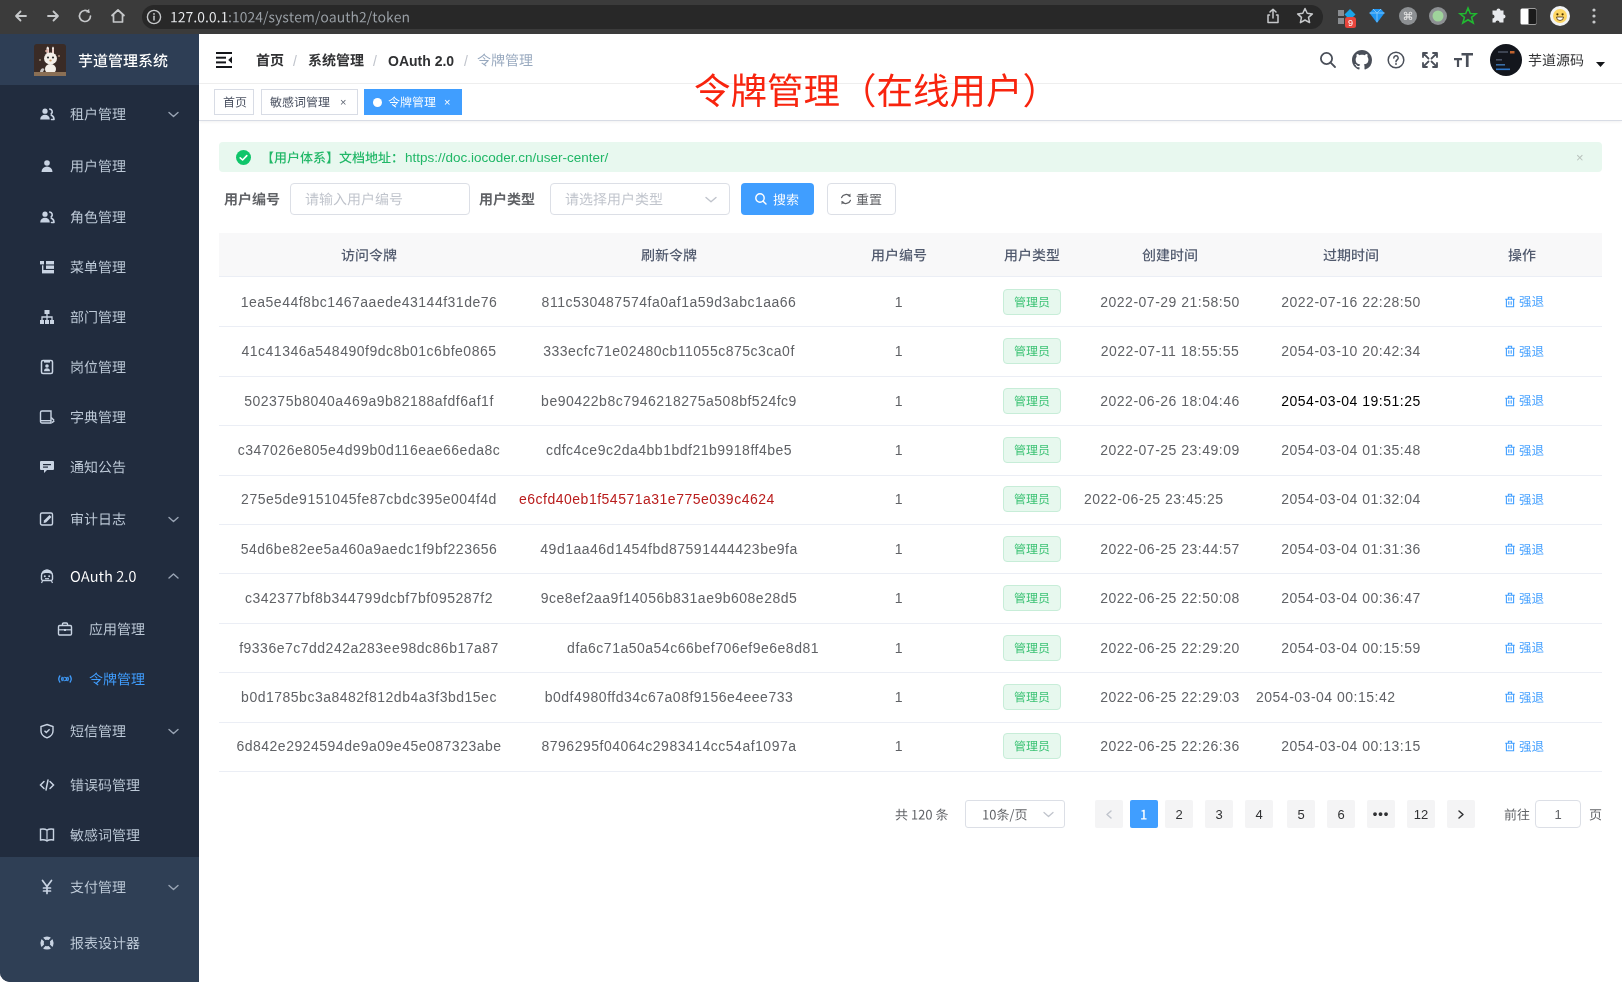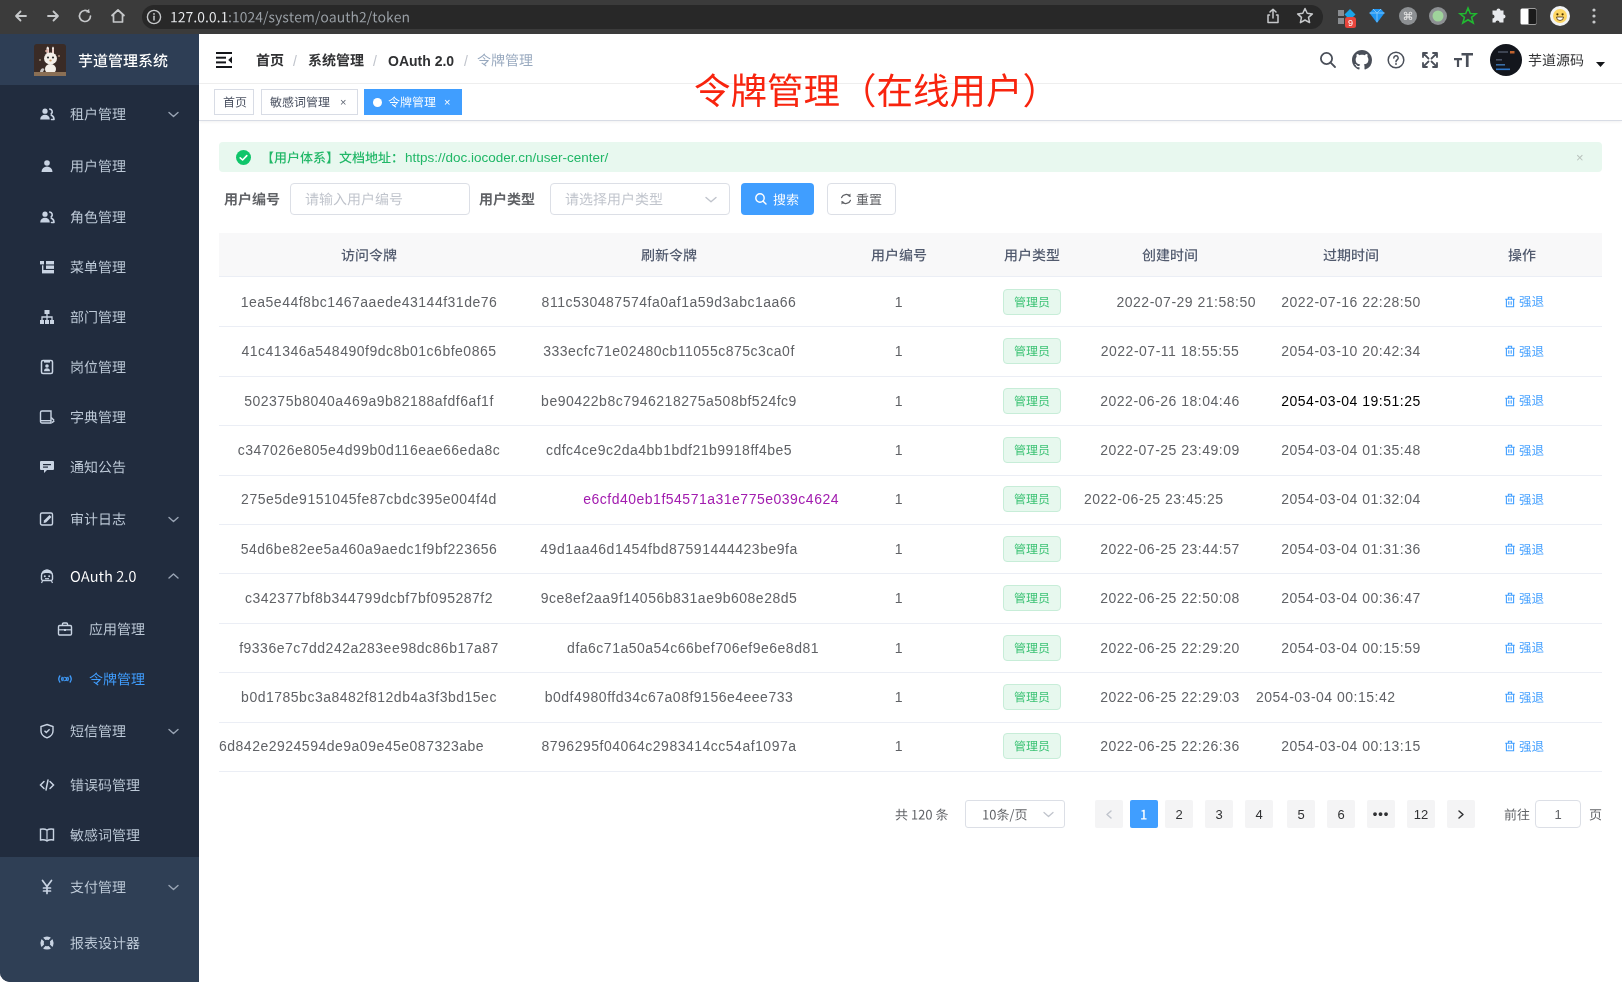--- a/index.html
+++ b/index.html
@@ -652,21 +652,21 @@
 <div class="abs" style="left:519.0px;top:293.7px;width:300px;text-align:center;font-size:14px;letter-spacing:0.5px;color:#606266">811c530487574fa0af1a59d3abc1aa66</div>
 <div class="abs" style="left:819.0px;top:293.7px;width:160px;text-align:center;font-size:14px;letter-spacing:0.5px;color:#606266">1</div>
 <div class="abs" style="left:1002.5px;top:288.7px;width:58px;height:26px;background:#e7f8ee;border:1px solid #c7edd8;border-radius:4px"></div>
 <div style="position:absolute;left:1013.5px;top:295.7px;height:12px;line-height:0"><svg class="t" width="36.0" height="12" viewBox="0 0 36.0 12" fill="#38c172">
       <g transform="translate(0,10.56) scale(0.01200,-0.01200)">
         <use href="#gr7BA1"></use>
         <use href="#gr7406" x="1000"></use>
         <use href="#gr5458" x="2000"></use>
       </g>
     </svg></div>
-<div class="abs" style="left:1084.0px;top:293.7px;width:172px;text-align:right;font-size:14px;letter-spacing:0.5px;color:#606266">2022-07-29 21:58:50</div>
+<div class="abs" style="left:1084.0px;top:293.7px;width:172px;text-align:center;font-size:14px;letter-spacing:0.5px;color:#606266">2022-07-29 21:58:50</div>
 <div class="abs" style="left:1256.0px;top:293.7px;width:190px;text-align:center;font-size:14px;letter-spacing:0.5px;color:#606266">2022-07-16 22:28:50</div>
 <svg style="position:absolute;left:1504.0px;top:295.7px" width="12" height="12" viewBox="0 0 12 12" fill="none">
     <path d="M1.2 3.2 H10.8 M4.4 3 V1.3 H7.6 V3 M2.4 3.5 V10.8 H9.6 V3.5 M4.8 5.3 V8.8 M7.2 5.3 V8.8" stroke="#409eff" stroke-width="1.1" fill="none"></path>
   </svg>
 <div style="position:absolute;left:1519.0px;top:295.4px;height:12px;line-height:0"><svg class="t" width="25.0" height="12" viewBox="0 0 25.0 12" fill="#409eff">
       <g transform="translate(0,11.00) scale(0.01250,-0.01250)">
         <use href="#gr5F3A"></use>
         <use href="#gr9000" x="1000"></use>
       </g>
     </svg></div>
@@ -734,21 +734,21 @@
     <path d="M1.2 3.2 H10.8 M4.4 3 V1.3 H7.6 V3 M2.4 3.5 V10.8 H9.6 V3.5 M4.8 5.3 V8.8 M7.2 5.3 V8.8" stroke="#409eff" stroke-width="1.1" fill="none"></path>
   </svg>
 <div style="position:absolute;left:1519.0px;top:443.6px;height:12px;line-height:0"><svg class="t" width="25.0" height="12" viewBox="0 0 25.0 12" fill="#409eff">
       <g transform="translate(0,11.00) scale(0.01250,-0.01250)">
         <use href="#gr5F3A"></use>
         <use href="#gr9000" x="1000"></use>
       </g>
     </svg></div>
 <div class="abs" style="left:219px;top:524.0px;width:1383px;height:1px;background:#ebeef5"></div>
 <div class="abs" style="left:219.0px;top:491.3px;width:300px;text-align:center;font-size:14px;letter-spacing:0.5px;color:#606266">275e5de9151045fe87cbdc395e004f4d</div>
-<div class="abs" style="left:539px;top:491.3px;width:300px;text-align:right;font-size:14px;letter-spacing:0.5px;color:#a21caf">e6cfd40eb1f54571a31e775e039c4624</div>
+<div class="abs" style="left:519.0px;top:491.3px;width:300px;text-align:left;font-size:14px;letter-spacing:0.5px;color:#b91c1c">e6cfd40eb1f54571a31e775e039c4624</div>
 <div class="abs" style="left:819.0px;top:491.3px;width:160px;text-align:center;font-size:14px;letter-spacing:0.5px;color:#606266">1</div>
 <div class="abs" style="left:1002.5px;top:486.3px;width:58px;height:26px;background:#e7f8ee;border:1px solid #c7edd8;border-radius:4px"></div>
 <div style="position:absolute;left:1013.5px;top:493.3px;height:12px;line-height:0"><svg class="t" width="36.0" height="12" viewBox="0 0 36.0 12" fill="#38c172">
       <g transform="translate(0,10.56) scale(0.01200,-0.01200)">
         <use href="#gr7BA1"></use>
         <use href="#gr7406" x="1000"></use>
         <use href="#gr5458" x="2000"></use>
       </g>
     </svg></div>
 <div class="abs" style="left:1084.0px;top:491.3px;width:172px;text-align:left;font-size:14px;letter-spacing:0.5px;color:#606266">2022-06-25 23:45:25</div>
@@ -848,21 +848,21 @@
 <svg style="position:absolute;left:1504.0px;top:690.9px" width="12" height="12" viewBox="0 0 12 12" fill="none">
     <path d="M1.2 3.2 H10.8 M4.4 3 V1.3 H7.6 V3 M2.4 3.5 V10.8 H9.6 V3.5 M4.8 5.3 V8.8 M7.2 5.3 V8.8" stroke="#409eff" stroke-width="1.1" fill="none"></path>
   </svg>
 <div style="position:absolute;left:1519.0px;top:690.7px;height:12px;line-height:0"><svg class="t" width="25.0" height="12" viewBox="0 0 25.0 12" fill="#409eff">
       <g transform="translate(0,11.00) scale(0.01250,-0.01250)">
         <use href="#gr5F3A"></use>
         <use href="#gr9000" x="1000"></use>
       </g>
     </svg></div>
 <div class="abs" style="left:219px;top:771.0px;width:1383px;height:1px;background:#ebeef5"></div>
-<div class="abs" style="left:219.0px;top:738.3px;width:300px;text-align:left;font-size:14px;letter-spacing:0.5px;color:#606266">6d842e2924594de9a09e45e087323abe</div>
+<div class="abs" style="left:219.0px;top:738.3px;width:300px;text-align:center;font-size:14px;letter-spacing:0.5px;color:#606266">6d842e2924594de9a09e45e087323abe</div>
 <div class="abs" style="left:519.0px;top:738.3px;width:300px;text-align:center;font-size:14px;letter-spacing:0.5px;color:#606266">8796295f04064c2983414cc54af1097a</div>
 <div class="abs" style="left:819.0px;top:738.3px;width:160px;text-align:center;font-size:14px;letter-spacing:0.5px;color:#606266">1</div>
 <div class="abs" style="left:1002.5px;top:733.3px;width:58px;height:26px;background:#e7f8ee;border:1px solid #c7edd8;border-radius:4px"></div>
 <div style="position:absolute;left:1013.5px;top:740.3px;height:12px;line-height:0"><svg class="t" width="36.0" height="12" viewBox="0 0 36.0 12" fill="#38c172">
       <g transform="translate(0,10.56) scale(0.01200,-0.01200)">
         <use href="#gr7BA1"></use>
         <use href="#gr7406" x="1000"></use>
         <use href="#gr5458" x="2000"></use>
       </g>
     </svg></div>

